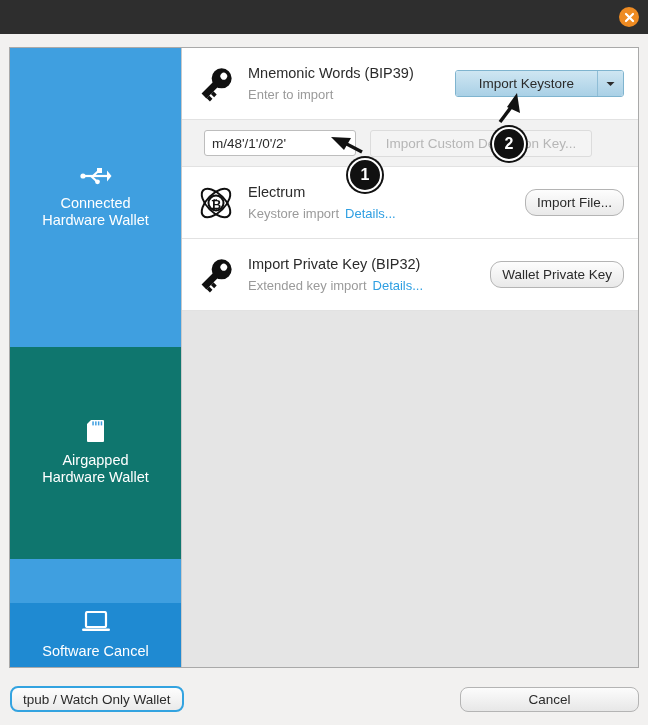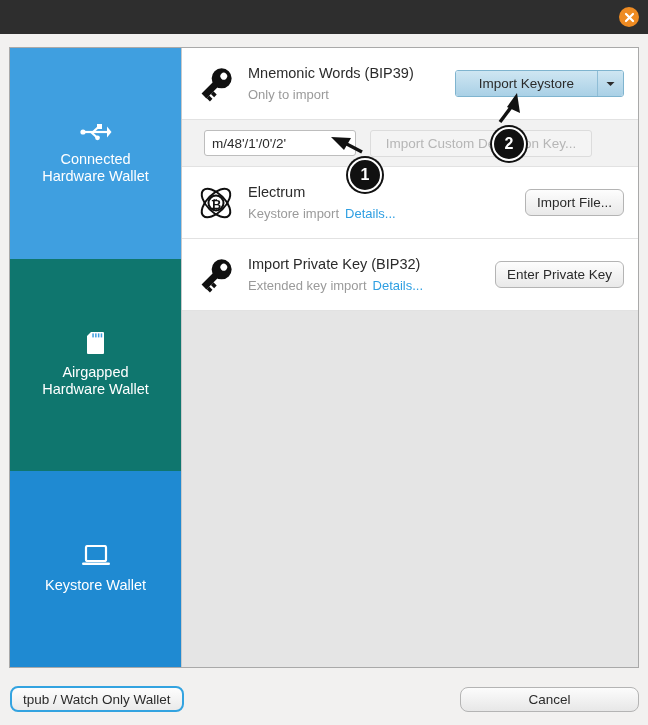--- a/index.html
+++ b/index.html
@@ -45,20 +45,21 @@
     display: flex; flex-direction: column;
     background: #3f9fe0;
   }
   .side-item {
     display: flex; flex-direction: column;
     align-items: center; justify-content: center;
     color: #ffffff; text-align: left;
     font-size: 14.5px; line-height: 17px;
     cursor: pointer;
     user-select: none;
+    margin-top: 44px;
   }
   .side-item .side-icon { margin-bottom: 6px; display:block; }
   .side-item.connected  { height: 211px; background: #3f9fe0; }
   .side-item.airgapped  { height: 212px; background: #0f766e; }
   .side-item.software   { flex: 1 1 auto; background: #1f8ad2; }
   .side-label { display: block; }
 
   
   .content {
     flex: 1 1 auto;
@@ -114,21 +115,21 @@
     background: #f4f4f4;
     color: #b6b6b6; font-size: 13.5px;
     font-family: "Liberation Sans", sans-serif;
     cursor: default;
   }
 
   
   .btn {
     font-family: "Liberation Sans", sans-serif;
     font-size: 13.5px; color: #2b2b2b;
-    border: 1px solid #b4b4b4; border-radius: 6px;
+    border: 1px solid #b4b4b4; border-radius: 11px;
     background: linear-gradient(#fdfdfd, #e9e9e9);
     height: 27px; padding: 0 11px;
     cursor: pointer; white-space: nowrap; text-align: center;
   }
   .split {
     display: flex; flex: 0 0 auto;
     border: 1px solid #7fb4cf; border-radius: 3px;
     overflow: hidden;
   }
   .split .main-part {
@@ -235,42 +236,42 @@
           <span class="side-label">Hardware Wallet</span>
         </div>
 
         <div class="side-item software">
           <span class="side-icon">
             <svg width="30" height="22" viewBox="0 0 30 22">
               <rect x="5" y="1" width="20" height="15" rx="1.6" fill="none" stroke="#ffffff" stroke-width="2.2"></rect>
               <rect x="1" y="17.5" width="28" height="2.6" rx="1.3" fill="#ffffff"></rect>
             </svg>
           </span>
-          <span class="side-label">Keystore Wallet</span>
+          <span class="side-label">Software Cancel</span>
         </div>
       </div>
 
       <div class="content">
 
         <div class="row">
           <div class="ricon">
             <svg width="40" height="40" viewBox="0 0 40 40">
               <g transform="rotate(45 20 20)">
                 <circle cx="20" cy="12" r="10" fill="#101010"></circle>
                 <circle cx="20" cy="9" r="3.4" fill="#ffffff"></circle>
                 <rect x="16.6" y="20" width="6.8" height="17" fill="#101010"></rect>
                 <rect x="23.4" y="27" width="4.6" height="3.6" fill="#101010"></rect>
                 <rect x="23.4" y="33" width="4.6" height="3.6" fill="#101010"></rect>
               </g>
             </svg>
           </div>
           <div class="rtext">
             <div class="rtitle">Mnemonic Words (BIP39)</div>
             <div class="rsub">
-              <span>Only to import</span>
+              <span>Enter to import</span>
             </div>
           </div>
           <div class="split">
             <button class="main-part">Import Keystore</button>
             <span class="arrow-part">
               <svg width="9" height="6" viewBox="0 0 9 6">
                   <path d="M0.5 1 L4.5 5 L8.5 1 Z" fill="#2b2b2b"></path>
                 </svg>
             </span>
           </div>
@@ -314,21 +315,21 @@
               </g>
             </svg>
           </div>
           <div class="rtext">
             <div class="rtitle">Import Private Key (BIP32)</div>
             <div class="rsub">
               <span>Extended key import</span>
               <span class="details">Details...</span>
             </div>
           </div>
-          <button class="btn">Enter Private Key</button>
+          <button class="btn">Wallet Private Key</button>
         </div>
 
       </div>
     </div>
 
     <div class="bottom">
       <button class="btn-tpub">tpub / Watch Only Wallet</button>
       <button class="btn-cancel">Cancel</button>
     </div>
 

